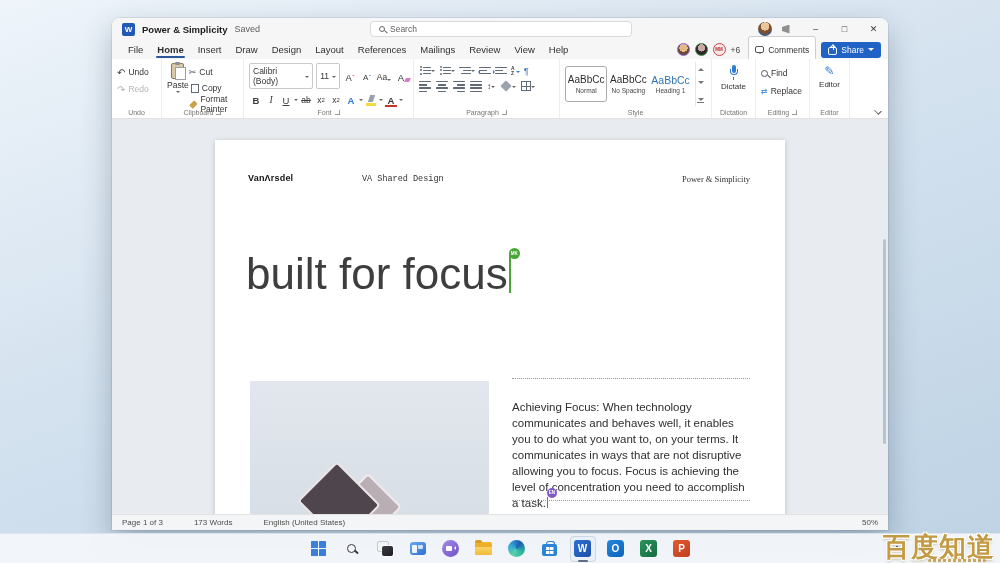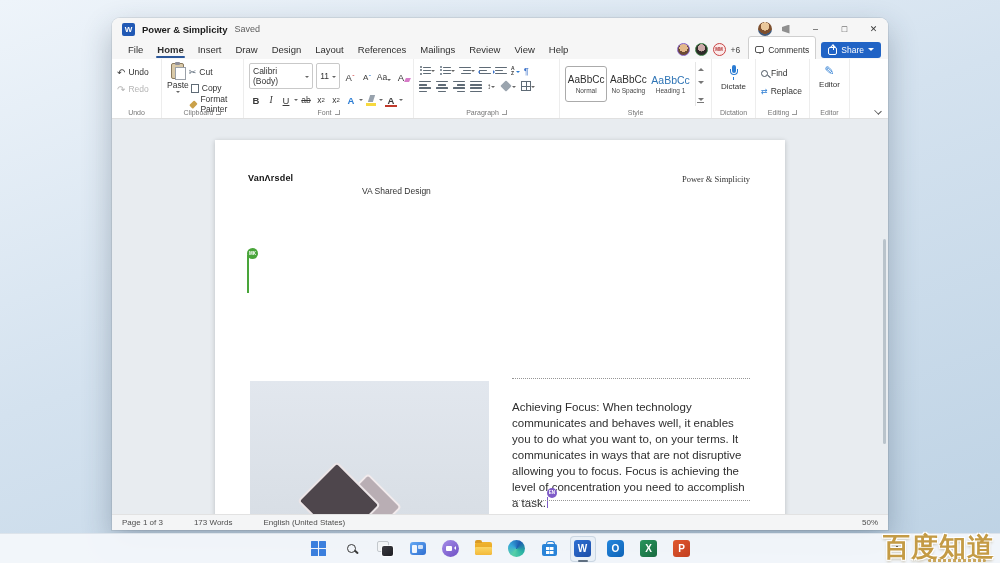--- a/index.html
+++ b/index.html
@@ -149,21 +149,21 @@
   .ic-wand u { position:absolute; right:1px; top:5px; width:2px; height:2px; background:#f0b429; border-radius:50%; }
   .ribbon-collapse { position:absolute; right:7px; bottom:4px; width:6px; height:6px;
     border-right:1.2px solid #555; border-bottom:1.2px solid #555; transform:rotate(45deg) scaleY(.8); }
 
   
   .docarea { flex:1; background:#e8ecf0; position:relative; overflow:hidden; }
   .page { position:absolute; left:103px; top:21px; width:570px; height:620px; background:#fff;
     box-shadow:0 1px 5px rgba(0,0,0,.2); }
   .page-header { position:absolute; top:33px; left:33px; right:35px; height:12px; }
   .ph-logo { position:absolute; left:0; top:0; font-size:9px; font-weight:bold; color:#141414; letter-spacing:.2px; }
-  .ph-center { position:absolute; left:114px; top:13px; font-family:Liberation Sans, sans-serif; font-size:8.5px; color:#333; }
+  .ph-center { position:absolute; left:114px; top:1px; font-family:Liberation Mono, monospace; font-size:8.5px; color:#333; }
   .ph-right { position:absolute; right:0; top:1px; font-family:"Liberation Serif",serif; font-size:8.5px; color:#333; }
   .heading { position:absolute; left:31px; top:106px; font-family:"Liberation Serif",serif;
     font-size:44px; line-height:55px; color:#3e3e3e; }
   .cursor-g { display:inline-block; position:relative; width:2px; height:38px; background:#49a53a;
     vertical-align:-4px; margin-left:1px; }
   .badge { position:absolute; top:-7px; left:0; width:11px; height:11px; border-radius:50%;
     color:#fff; font-size:4.5px; font-weight:bold; display:flex; align-items:center; justify-content:center;
     font-family:"Liberation Sans",sans-serif; }
   .badge.g { background:#49a53a; }
   .badge.p { background:#7e5bc8; top:-9px; width:10px; height:10px; }
@@ -240,20 +240,24 @@
 </style>
 </head>
 <body>
 
 <div class="window">
 
   <div class="titlebar">
     <span class="word-logo">W</span>
     <span class="doc-title">Power &amp; Simplicity</span>
     <span class="save-status">Saved</span>
+    <div class="searchbox">
+      <span class="glass"></span>
+      <span>Search</span>
+    </div>
     <div class="tb-right">
       <span class="tb-avatar"></span>
       <span class="ic-mega"></span>
       <span class="winbtn">–</span>
       <span class="winbtn">□</span>
       <span class="winbtn">✕</span>
     </div>
   </div>
 
   <div class="tabsrow">
@@ -544,21 +548,21 @@
 
   <div class="docarea">
     <div class="page">
       <div class="page-header">
         <span class="ph-logo">VanΛrsdel</span>
         <span class="ph-center">VA Shared Design</span>
         <span class="ph-right">Power &amp; Simplicity</span>
       </div>
 
       <div class="heading">
-        <div><span class="cursor-g"><span class="badge g">MK</span></span></div>
+        <div><span>built for focus</span><span class="cursor-g"><span class="badge g">MK</span></span></div>
       </div>
 
       <div class="doc-image">
         <span class="dev2"></span>
         <span class="dev1"></span>
       </div>
 
       <div class="dotline" style="top:238px;"></div>
       <div class="body-text">
         <span>Achieving Focus: When technology communicates and behaves well, it enables you to do what you want to, on your terms. It communicates in ways that are not disruptive allowing you to focus. Focus is achieving the level of concentration you need to accomplish a task.</span><span class="cursor-p"><span class="badge p">EN</span></span>

